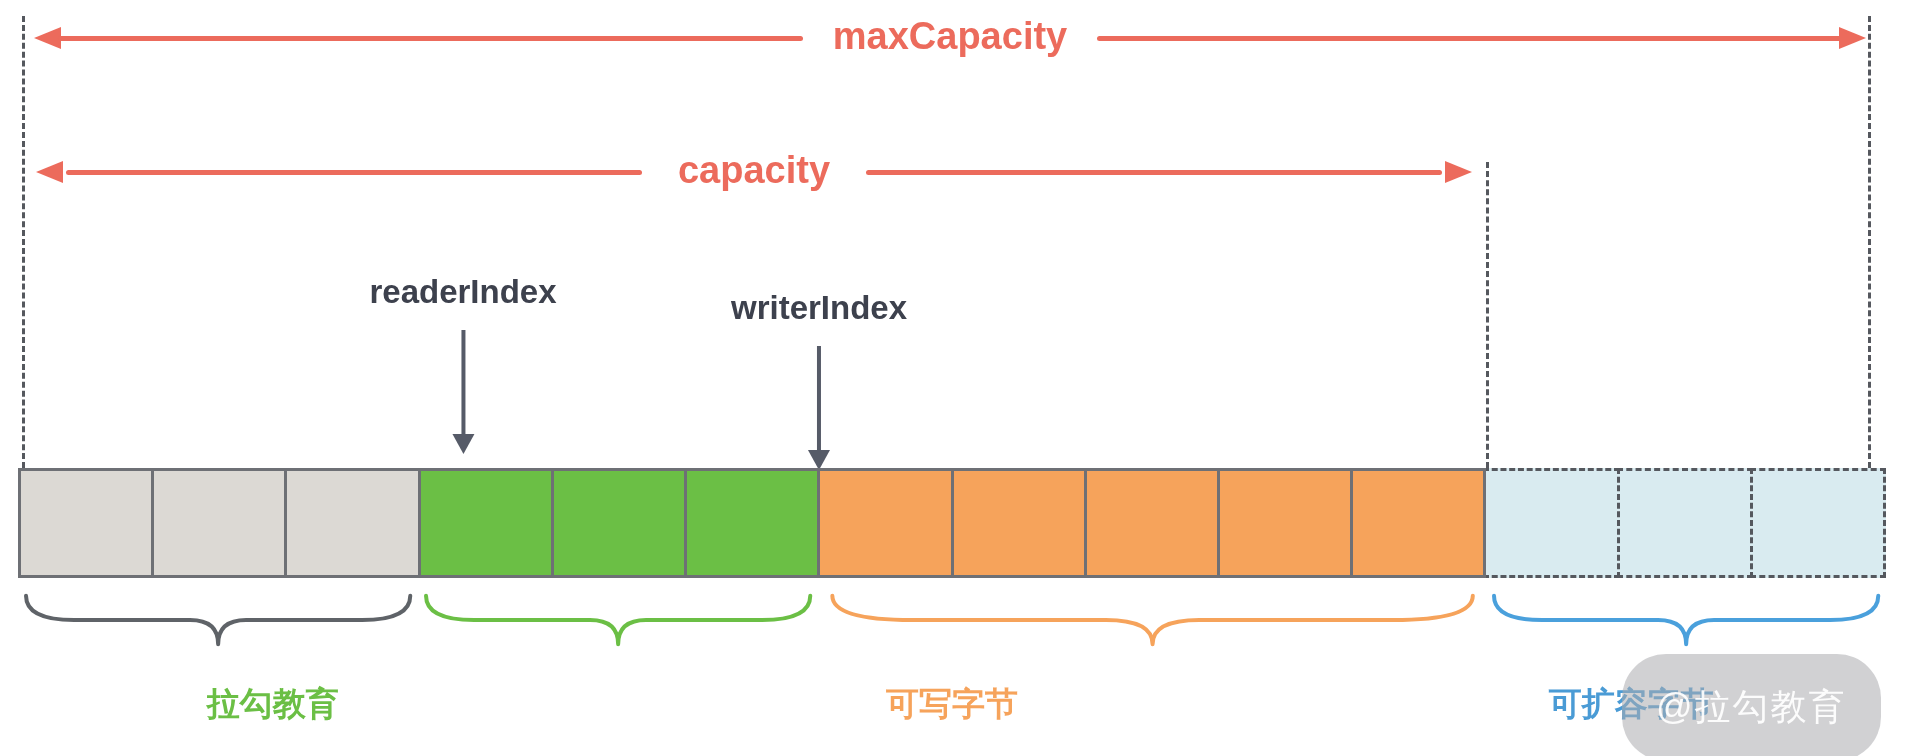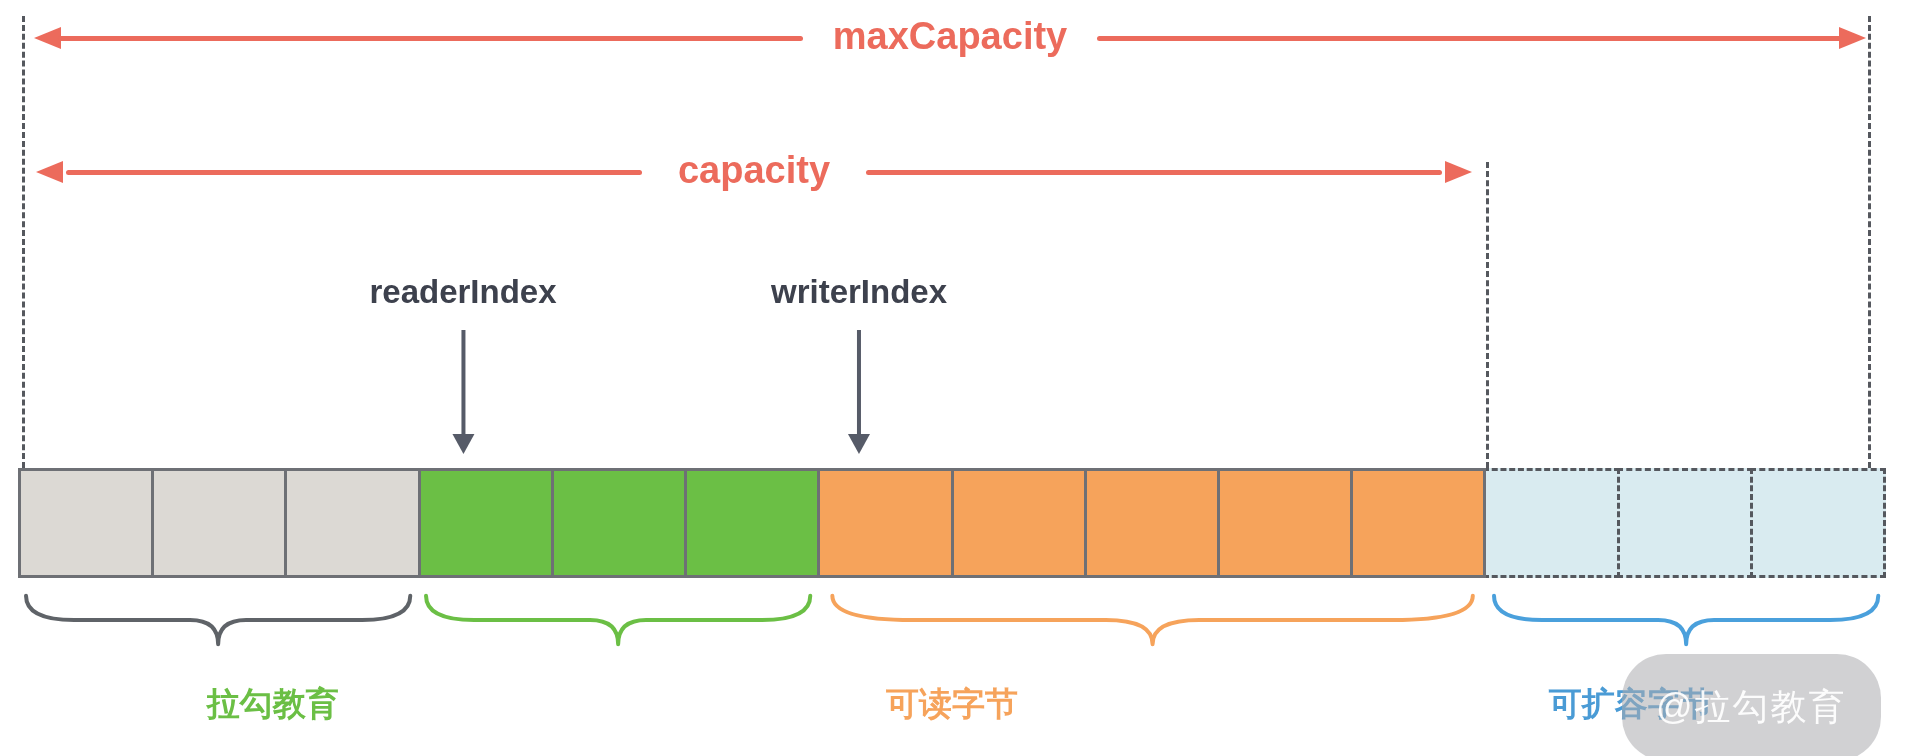--- a/index.html
+++ b/index.html
@@ -78,21 +78,21 @@
     <span class="hline"></span>
     <span class="ah ah-r"></span>
   </div>
 
   <div class="pointer" style="left:419px;top:272px;margin-left:44px;">
     <div class="pointer-label">readerIndex</div>
     <div class="pointer-stem"></div>
     <div class="pointer-tip"></div>
   </div>
 
-  <div class="pointer" style="left:819px;top:272px;margin-left:40px;">
+  <div class="pointer" style="left:819px;top:288px;">
     <div class="pointer-label">writerIndex</div>
     <div class="pointer-stem"></div>
     <div class="pointer-tip"></div>
   </div>
 
   <div class="bar">
       <div class="cell cell-solid" style="background: rgb(220, 217, 212);"></div>
       <div class="cell cell-solid" style="background: rgb(220, 217, 212);"></div>
       <div class="cell cell-solid" style="background: rgb(220, 217, 212);"></div>
       <div class="cell cell-solid" style="background: rgb(107, 191, 69);"></div>
@@ -126,19 +126,19 @@
       </div>
       <div class="brace-wrap" style="flex: 3 1 0%;">
         <svg viewBox="0 0 100 30" preserveAspectRatio="none">
           <path d="M2,2 Q2,15 14,15 L43,15 Q50,15 50,28 Q50,15 57,15 L86,15 Q98,15 98,2" fill="none" stroke="#4aa0dc" stroke-width="4" stroke-linecap="round" stroke-linejoin="round" vector-effect="non-scaling-stroke"></path>
         </svg>
       </div>
     </div>
 
   <div class="labels">
       <div class="section-label" style="flex: 3 1 0%; color: rgb(107, 191, 69);">拉勾教育</div>
-      <div class="section-label" style="flex: 5 1 0%; color: rgb(246, 163, 91);">可读字节</div>
+      <div class="section-label" style="flex: 5 1 0%; color: rgb(246, 163, 91);">可写字节</div>
       <div class="section-label" style="flex: 3 1 0%; color: rgb(74, 155, 213);">可扩容字节</div>
     </div>
 
   <div class="watermark">@拉勾教育</div>
 
 </div>
 
 </body></html>

